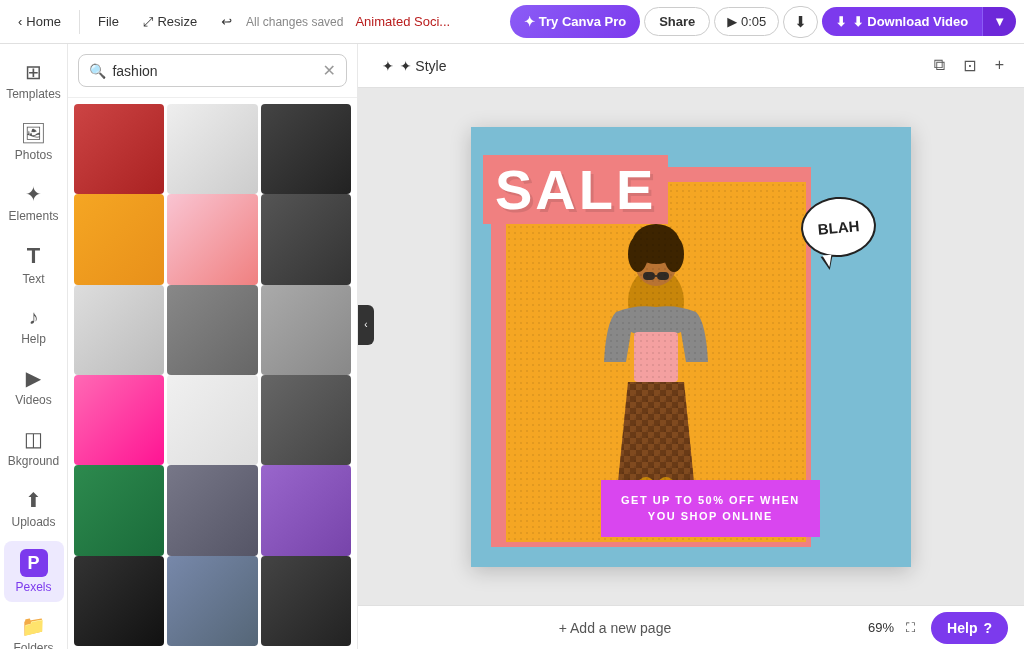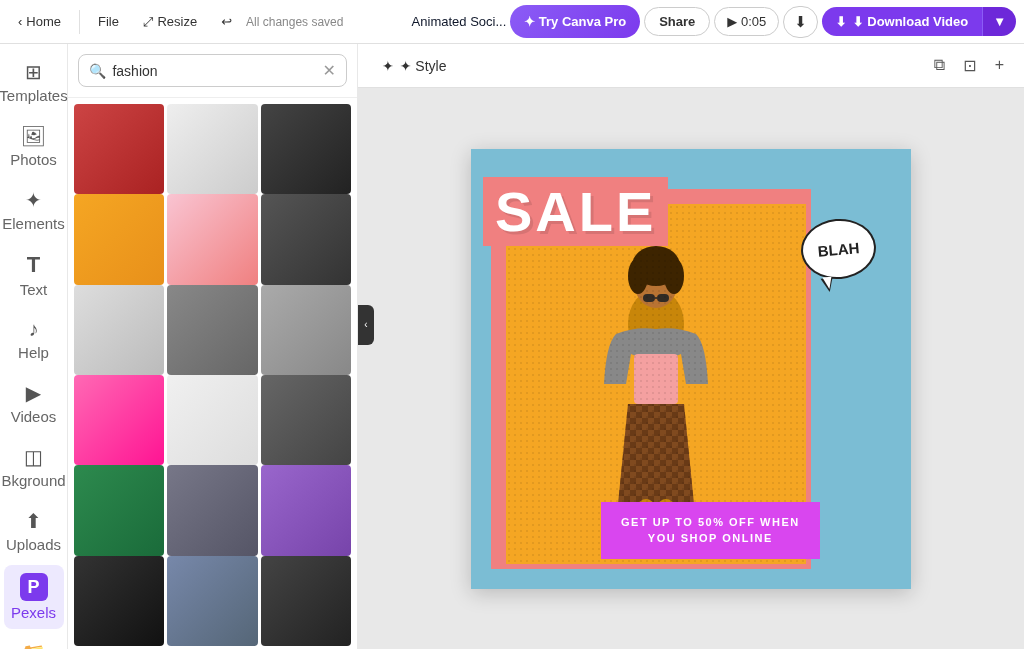--- a/index.html
+++ b/index.html
@@ -18,21 +18,21 @@
       z-index: 10;
     }
     .nav-btn {
       display: flex; align-items: center; gap: 4px;
       padding: 6px 10px; border-radius: 6px; border: none;
       background: transparent; cursor: pointer; font-size: 13px;
       color: #333; font-weight: 500;
     }
     .nav-btn.home { color: #333; }
     .nav-divider { width: 1px; height: 24px; background: #e0e0e0; margin: 0 4px; }
-    .nav-title { flex: 1; text-align: right; font-size: 13px; color: #0f172a; }
+    .nav-title { flex: 1; text-align: left; font-size: 13px; color: #b91c1c; }
     .nav-saved { font-size: 12px; color: #888; margin-right: 8px; }
 
     .btn-try-pro {
       background: linear-gradient(135deg, #8b5cf6, #7c3aed);
       color: #fff; border: none; border-radius: 20px;
       padding: 9px 14px; font-size: 13px; font-weight: 600; cursor: pointer;
       display: flex; align-items: center; gap: 5px;
     }
     .btn-share {
       background: #fff; border: 1.5px solid #ccc; border-radius: 20px;
@@ -80,21 +80,21 @@
       flex-shrink: 0;
     }
     .sidebar-icon-item {
       display: flex; flex-direction: column; align-items: center;
       padding: 8px 6px; border-radius: 8px; cursor: pointer;
       width: 60px; gap: 3px;
     }
     .sidebar-icon-item.active { background: #ede9fe; }
     .sidebar-icon-item .icon-shape { font-size: 20px; color: #555; }
     .sidebar-icon-item.active .icon-shape { color: #7c3aed; }
-    .sidebar-icon-item .icon-label { font-size: 15px; color: #666; text-align: right; }
+    .sidebar-icon-item .icon-label { font-size: 12px; color: #666; text-align: right; }
     .sidebar-icon-item.active .icon-label { color: #7c3aed; }
 
     
     .search-panel {
       width: 290px;
       background: #fff;
       border-right: 1px solid #e8e8e8;
       display: flex;
       flex-direction: column;
       flex-shrink: 0;
@@ -520,14 +520,29 @@
 
         <div class="bottom-banner">
           <div class="bottom-banner-text">
             <span>GET UP TO 50% OFF WHEN</span><br>
             <span>YOU SHOP ONLINE</span>
           </div>
         </div>
       </div>
     </div>
 
+    <div class="bottom-bar">
+      <div class="add-page-btn">
+        <span>+ Add a new page</span>
+      </div>
+      <div class="zoom-controls">
+        <span>69%</span>
+        <span class="zoom-btn">
+          <span>⛶</span>
+        </span>
+      </div>
+      <button class="help-btn">
+        <span>Help</span>
+        <span>?</span>
+      </button>
+    </div>
   </div>
 </div>
 
 </body></html>

